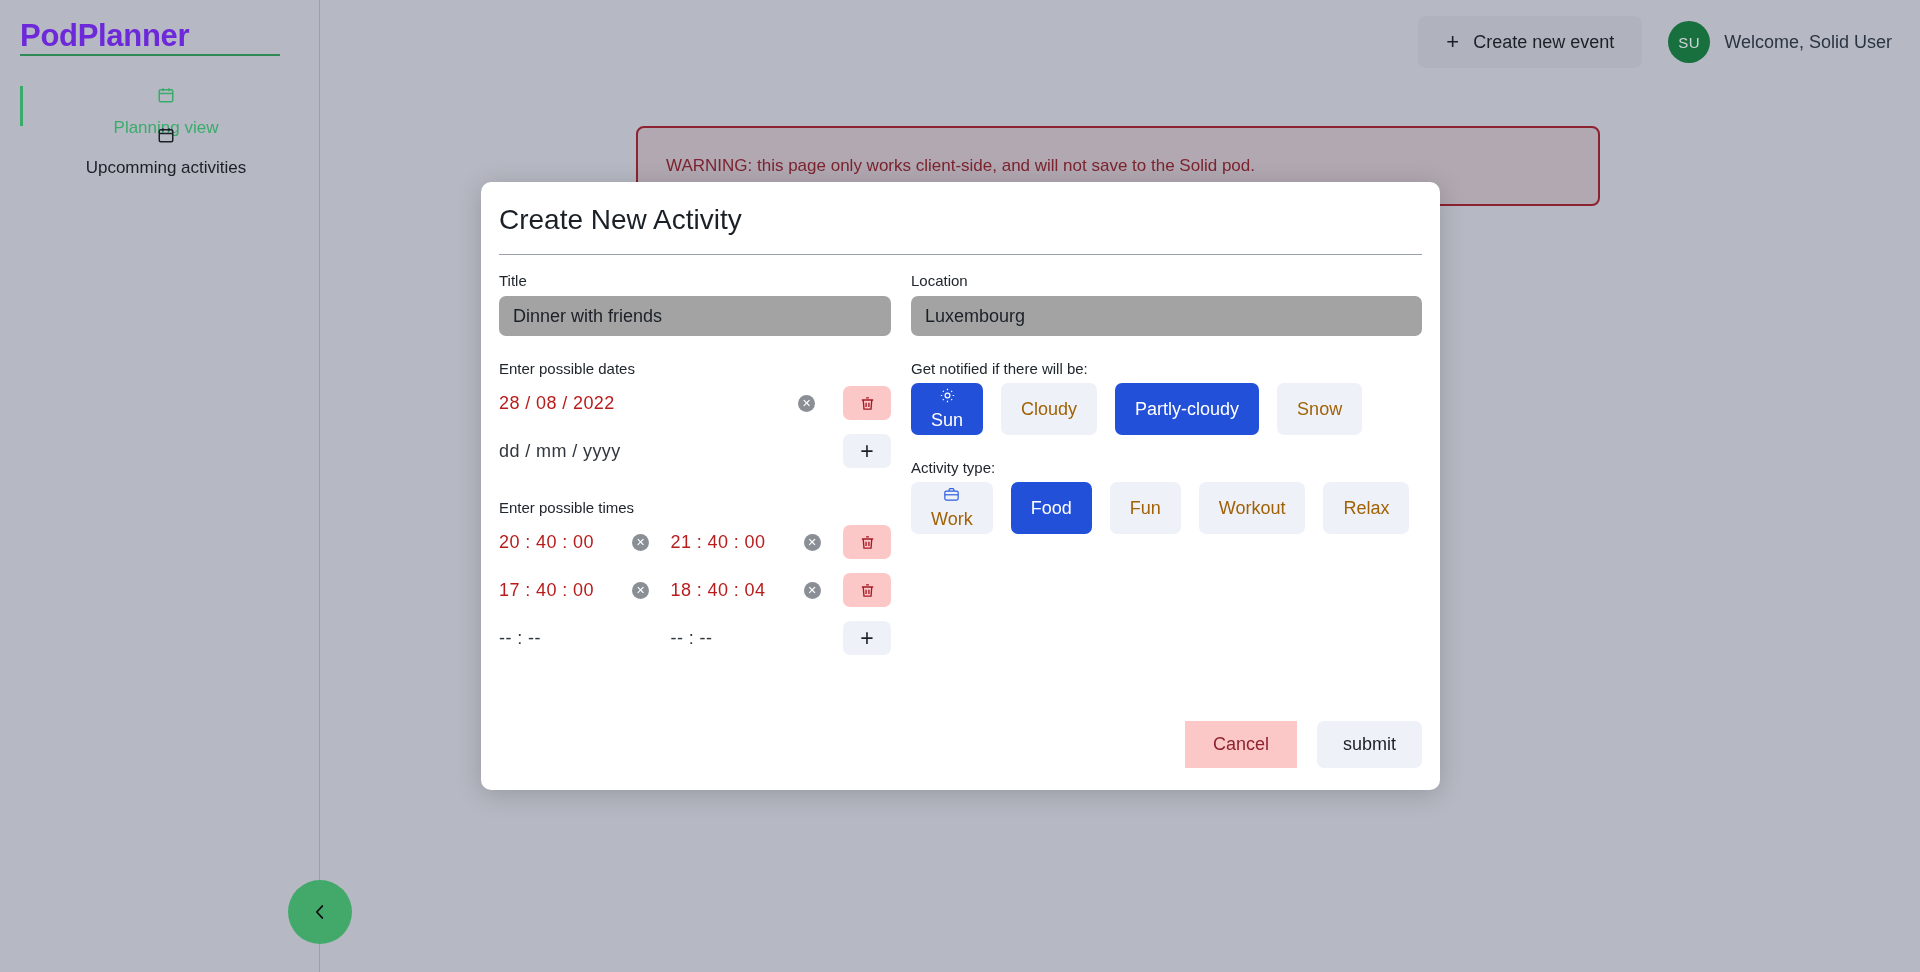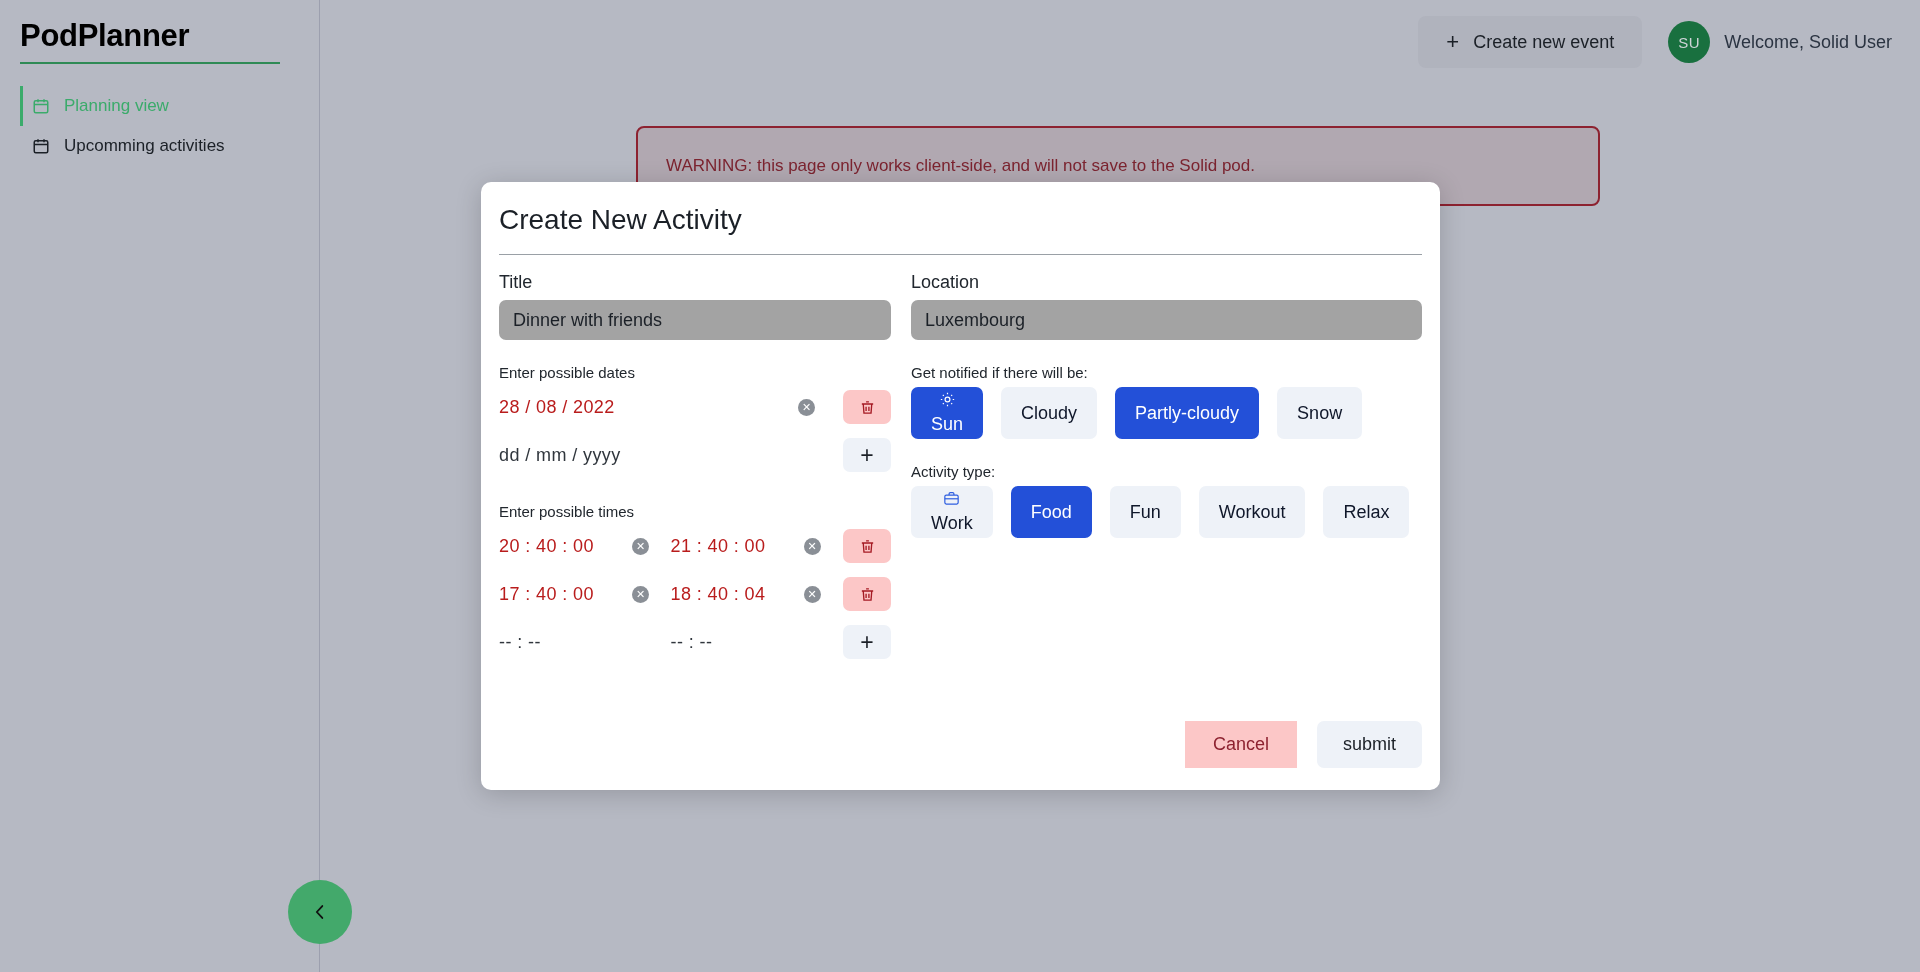--- a/index.html
+++ b/index.html
@@ -15,31 +15,32 @@
   .sidebar {
     position: absolute; left: 0; top: 0;
     width: 320px; height: 972px;
     border-right: 1px solid #9c9fae;
     background: #b6b9c3;
   }
   .brand {
     position: absolute; left: 20px; top: 18px;
     width: 260px;
     font-size: 31px; font-weight: bold;
-    color: #000000; letter-spacing: -0.3px;
-    padding-bottom: 8px;
+    color: #6d28d9; letter-spacing: -0.3px;
+    padding-bottom: 0;
     border-bottom: 2px solid #2f8a55;
   }
   .nav { position: absolute; left: 20px; top: 86px; width: 280px; }
   .nav-item {
     display: flex; align-items: center;
     gap: 14px; height: 40px;
     padding-left: 12px;
     font-size: 17px; color: #1b2027;
     cursor: pointer;
+    flex-direction: column;
   }
   .nav-item.active { color: #3bab6b; border-left: 3px solid #3bab6b; padding-left: 9px; }
   .nav-icon { width: 18px; height: 18px; display: block; }
 
   
   .header { position: absolute; right: 28px; top: 16px; display: flex; align-items: center; gap: 26px; }
   .create-btn {
     display: flex; align-items: center; gap: 14px;
     background: #b0b3bd; border: none; border-radius: 8px;
     padding: 15px 28px; font-size: 18px; color: #1b2027;
@@ -77,21 +78,21 @@
     font-size: 28px; color: #1b2027; font-weight: 400;
   }
   .modal-rule {
     position: absolute; left: 18px; top: 72px;
     width: 923px; height: 1px; background: #9aa0a6;
   }
   .modal-body { position: absolute; left: 18px; top: 90px; width: 923px; }
   .col-left  { position: absolute; left: 0;   top: 0; width: 392px; }
   .col-right { position: absolute; left: 412px; top: 0; width: 511px; }
 
-  .field-label { font-size: 18px; color: #21272e; margin-bottom: 7px; }
+  .field-label { font-size: 15px; color: #21272e; margin-bottom: 7px; }
   .text-input {
     width: 100%; height: 40px; border: none; border-radius: 7px;
     background: #a3a3a3; padding: 0 14px;
     font-size: 18px; color: #1b2027;
     font-family: "Liberation Sans", sans-serif;
   }
 
   .section-label { font-size: 15px; color: #21272e; margin: 24px 0 2px; }
 
   .row { display: flex; align-items: center; height: 48px; }
@@ -120,21 +121,21 @@
   .time-row .t1 { width: 136px; }
   .time-row .gap { width: 22px; }
   .time-row .t2 { width: 136px; }
   .time-row .clear-icon { margin-right: 0; }
   .time-row .sp { width: 23px; }
 
   
   .chip-row { display: flex; gap: 18px; margin-top: 6px; }
   .chip {
     border: none; border-radius: 7px; cursor: pointer;
-    background: #eef2f8; color: #0f172a;
+    background: #eef2f8; color: #a16207;
     font-size: 18px; font-family: "Liberation Sans", sans-serif;
     display: flex; flex-direction: column; align-items: center; justify-content: center;
     height: 52px; padding: 0 20px;
   }
   .chip.selected { background: #2350d8; color: #ffffff; }
   .chip .chip-icon { display: block; margin-bottom: 1px; }
 
   
   .modal-footer {
     position: absolute; right: 18px; bottom: 22px;

